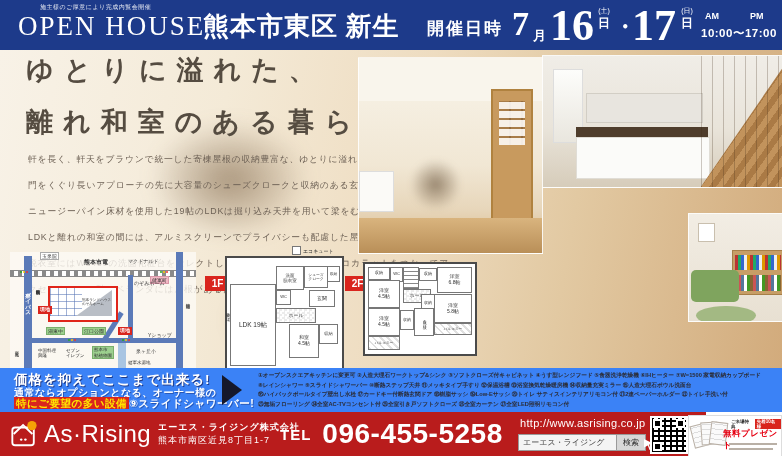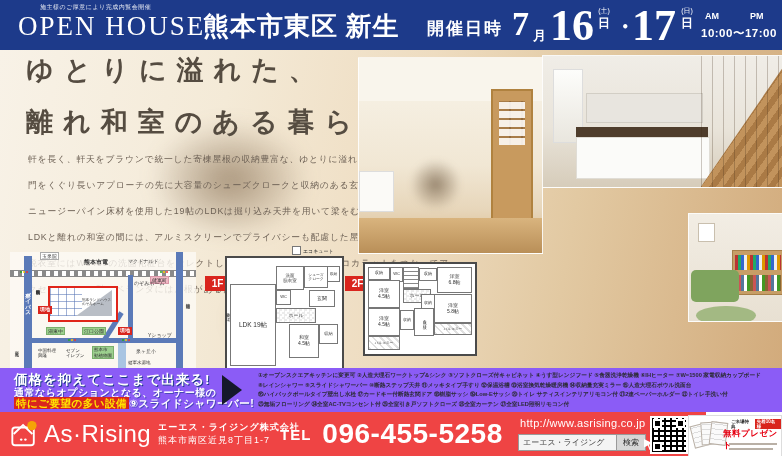--- a/index.html
+++ b/index.html
@@ -45,30 +45,30 @@
   .ftag{width:25px;height:15px;background:#d9251d;color:#fff;font-weight:bold;font-size:10px;
         display:flex;align-items:center;justify-content:center}
   .plan{background:#fff;border:2px solid #4a4a4a}
   .room{position:absolute;font-size:5px;color:#333;background:#fff;border:1px solid #777;
         display:flex;align-items:center;justify-content:center;text-align:center;
         white-space:pre-line;line-height:1.15}
   .hatch{background:repeating-linear-gradient(45deg,#e0e0e0 0 2px,#fff 2px 5px)}
   .stairs{background:repeating-linear-gradient(0deg,#888 0 1px,#fff 1px 4px)}
   .checker{background:conic-gradient(#ececec 25%,#fff 0 50%,#ececec 0 75%,#fff 0);background-size:5px 5px}
   
-  #strip{left:0;top:368px;width:782px;height:44px;background:#8b5cf6}
+  #strip{left:0;top:368px;width:782px;height:44px;background:#3b82f6}
   .p1{color:#fff;font-weight:bold;font-size:13.5px;letter-spacing:1px;text-shadow:1px 1px 0 #1d3a8a}
   .p2{color:#fff;font-weight:bold;font-size:10px;letter-spacing:.5px;text-shadow:1px 1px 0 rgba(29,58,138,.6)}
   .p3{font-weight:bold;font-size:10.5px;letter-spacing:.5px}
   .p3 .hl{background:#d9251d;color:#ffe600;padding:0 2px}
   .p3 .rest{color:#fff;text-shadow:1px 1px 0 rgba(29,58,138,.6)}
   .tri{width:0;height:0;border-left:20px solid #15182b;border-top:15px solid transparent;border-bottom:15px solid transparent}
   .feat{font-size:5.7px;color:#2b2b33;white-space:nowrap;line-height:9.6px;font-weight:bold}
   
-  #ftr{left:0;top:412px;width:706px;height:44px;background:#ef4444;color:#fff}
+  #ftr{left:0;top:412px;width:706px;height:44px;background:#b91c1c;color:#fff}
   .logo-tx{font-size:24px;letter-spacing:.5px}
   .cmp1{font-size:9px;font-weight:bold;letter-spacing:1px}
   .cmp2{font-size:9px;letter-spacing:1px}
   .telrow{display:flex;align-items:center;gap:11px}
   .tel-l{font-size:15px;font-weight:bold;letter-spacing:1px}
   .tel-n{font-size:28px;font-weight:bold;letter-spacing:.5px}
   .url{font-size:11px;letter-spacing:.3px}
   .srch{display:flex;width:126px;height:15px;background:#f4f4f4;border:1px solid #9a9a9a}
   .srch-q{flex:1;font-size:8px;color:#444;display:flex;align-items:center;padding-left:4px}
   .srch-b{width:28px;background:#d7d7d7;border-left:1px solid #9a9a9a;font-size:8px;color:#222;

